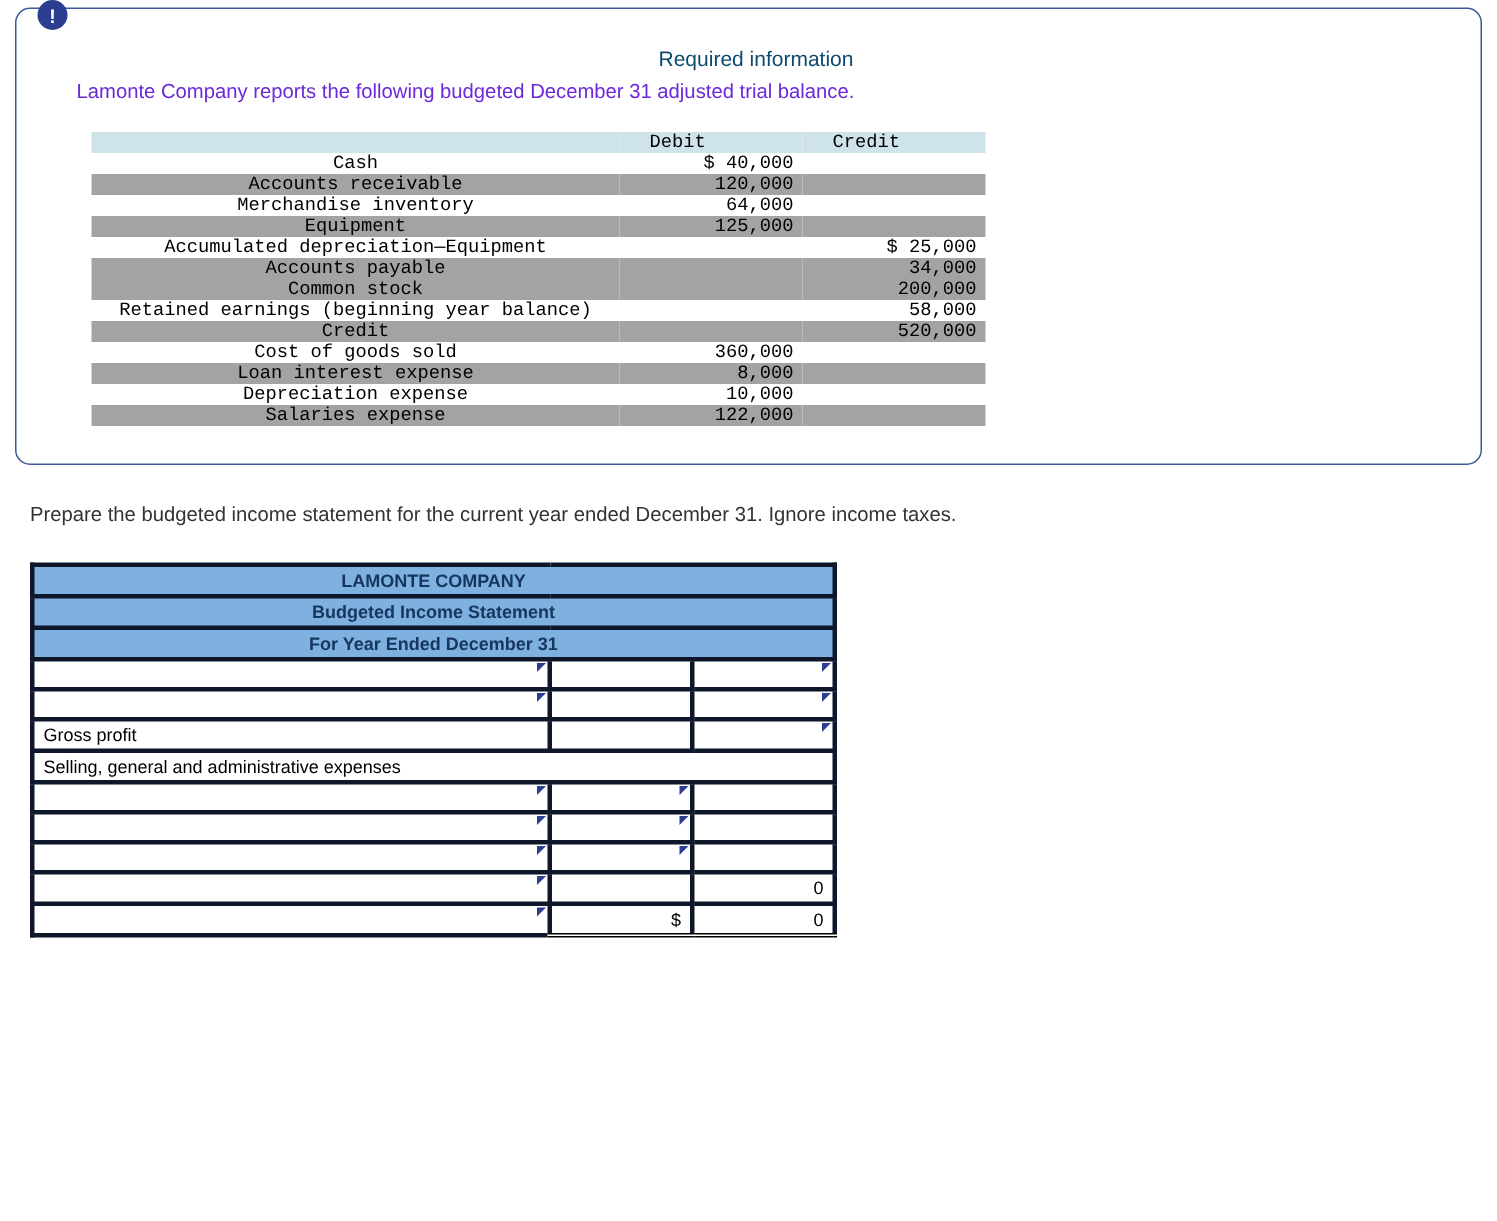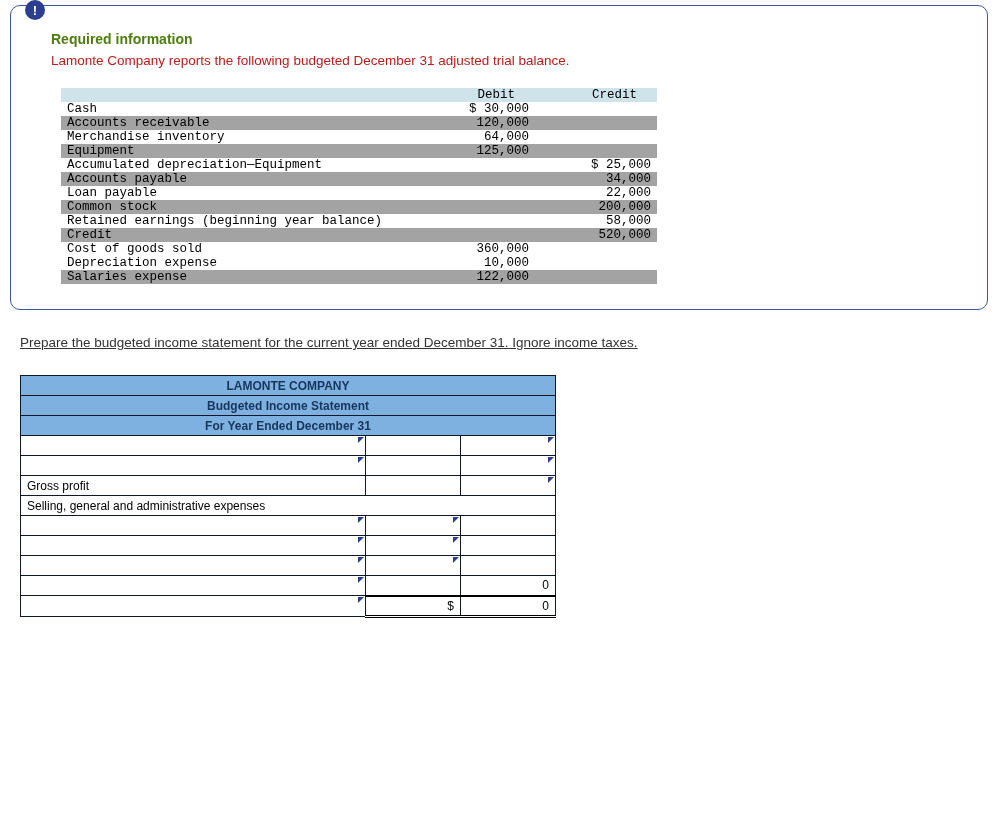--- a/index.html
+++ b/index.html
@@ -31,82 +31,83 @@
     background: #2c3e90;
     color: #fff;
     border-radius: 50%;
     display: flex;
     align-items: center;
     justify-content: center;
     font-weight: bold;
     font-size: 13px;
   }
   .req-title {
-    color: #4d7c0f;
-    font-weight: bold;
+    color: #0c4a6e;
+    font-weight: normal;
     font-size: 14px;
     margin-bottom: 6px;
+    text-align: center;
   }
   .req-sub {
     color: #2c3e90;
     font-style: italic;
     font-size: 13px;
     margin-bottom: 18px;
   }
   .req-desc {
-    color: #b91c1c;
+    color: #6d28d9;
     font-size: 13.5px;
     margin-bottom: 20px;
   }
 
   
   .trial-table {
     font-family: "Courier New", monospace;
     font-size: 12.5px;
     border-collapse: collapse;
     margin-left: 10px;
     color: #000;
   }
   .trial-table td, .trial-table th {
     padding: 0 6px;
     white-space: pre;
+    text-align: center;
   }
   .trial-table th {
     background: #cfe3eb;
     font-weight: normal;
     text-align: left;
     border: none;
   }
-  .trial-table th.center { text-align: right; padding: 0 20px; }
+  .trial-table th.center { text-align: left; padding: 0 20px; }
   .trial-table tr.alt td { background: #a3a3a3; }
   .trial-table td.num { text-align: right; width: 110px; }
   .trial-table td.acct { width: 340px; }
   .trial-table tr.totalrow td.num {
     border-top: 1px solid #000;
     border-bottom: 3px double #000;
     padding-top: 2px;
   }
   .trial-table tr.totalrow td.acct { padding-top: 2px; }
 
   .prompt2 {
     color: #333;
     font-size: 13.5px;
     margin: 25px 0 25px 10px;
-    text-decoration: underline;
   }
 
   
   .inc-wrap { margin-left: 10px; }
   .inc-table {
     border-collapse: collapse;
     font-size: 12px;
     color: #000;
   }
   .inc-table td, .inc-table th {
-    border: 1px solid #0f172a;
+    border: 3px solid #0f172a;
     height: 20px;
     padding: 2px 6px;
     box-sizing: border-box;
   }
   .inc-header-row td {
     background: #7eb0e0;
     text-align: center;
     font-weight: bold;
     color: #17365d;
   }
@@ -137,21 +138,21 @@
 
     <table class="trial-table">
       <tbody>
           <tr>
         <th class="acct"></th>
         <th class="center">Debit</th>
         <th class="center">Credit</th>
       </tr>
       <tr>
             <td class="acct">Cash</td>
-            <td class="num">$ 30,000</td>
+            <td class="num">$ 40,000</td>
             <td class="num"></td>
           </tr>
       <tr class="alt">
             <td class="acct">Accounts receivable</td>
             <td class="num">120,000</td>
             <td class="num"></td>
           </tr>
       <tr>
             <td class="acct">Merchandise inventory</td>
             <td class="num">64,000</td>
@@ -165,43 +166,43 @@
       <tr>
             <td class="acct">Accumulated depreciation—Equipment</td>
             <td class="num"></td>
             <td class="num">$ 25,000</td>
           </tr>
       <tr class="alt">
             <td class="acct">Accounts payable</td>
             <td class="num"></td>
             <td class="num">34,000</td>
           </tr>
-      <tr>
-            <td class="acct">Loan payable</td>
-            <td class="num"></td>
-            <td class="num">22,000</td>
-          </tr>
       <tr class="alt">
             <td class="acct">Common stock</td>
             <td class="num"></td>
             <td class="num">200,000</td>
           </tr>
       <tr>
             <td class="acct">Retained earnings (beginning year balance)</td>
             <td class="num"></td>
             <td class="num">58,000</td>
           </tr>
       <tr class="alt">
             <td class="acct">Credit</td>
             <td class="num"></td>
             <td class="num">520,000</td>
           </tr>
       <tr>
             <td class="acct">Cost of goods sold</td>
             <td class="num">360,000</td>
+            <td class="num"></td>
+          </tr>
+      <tr class="alt">
+            <td class="acct">Loan interest expense</td>
+            <td class="num">8,000</td>
             <td class="num"></td>
           </tr>
       <tr>
             <td class="acct">Depreciation expense</td>
             <td class="num">10,000</td>
             <td class="num"></td>
           </tr>
       <tr class="alt">
             <td class="acct">Salaries expense</td>
             <td class="num">122,000</td>

